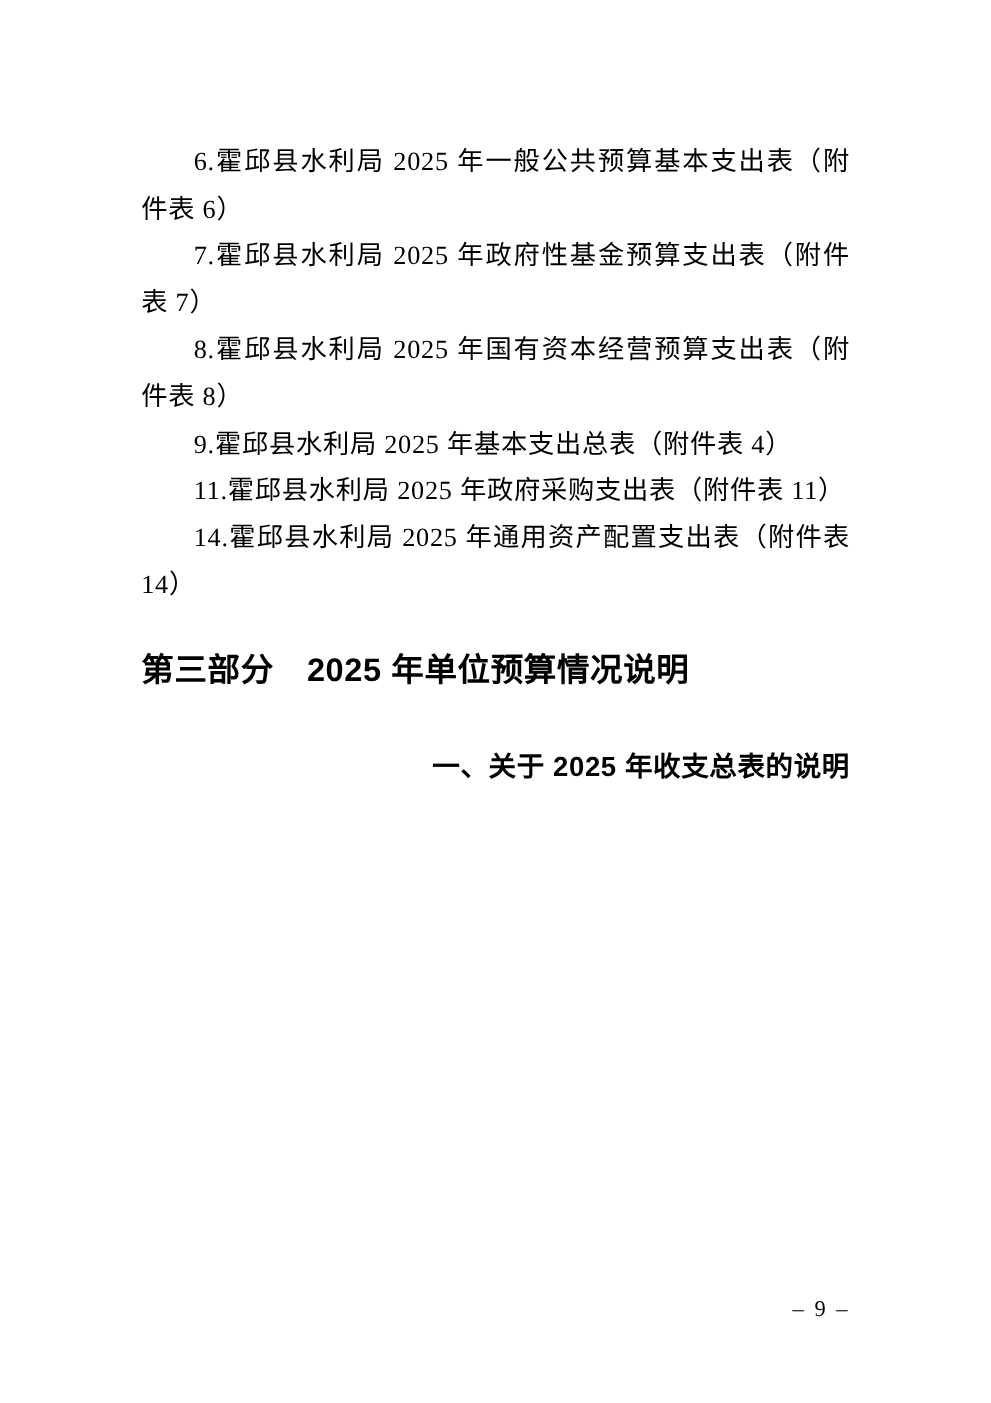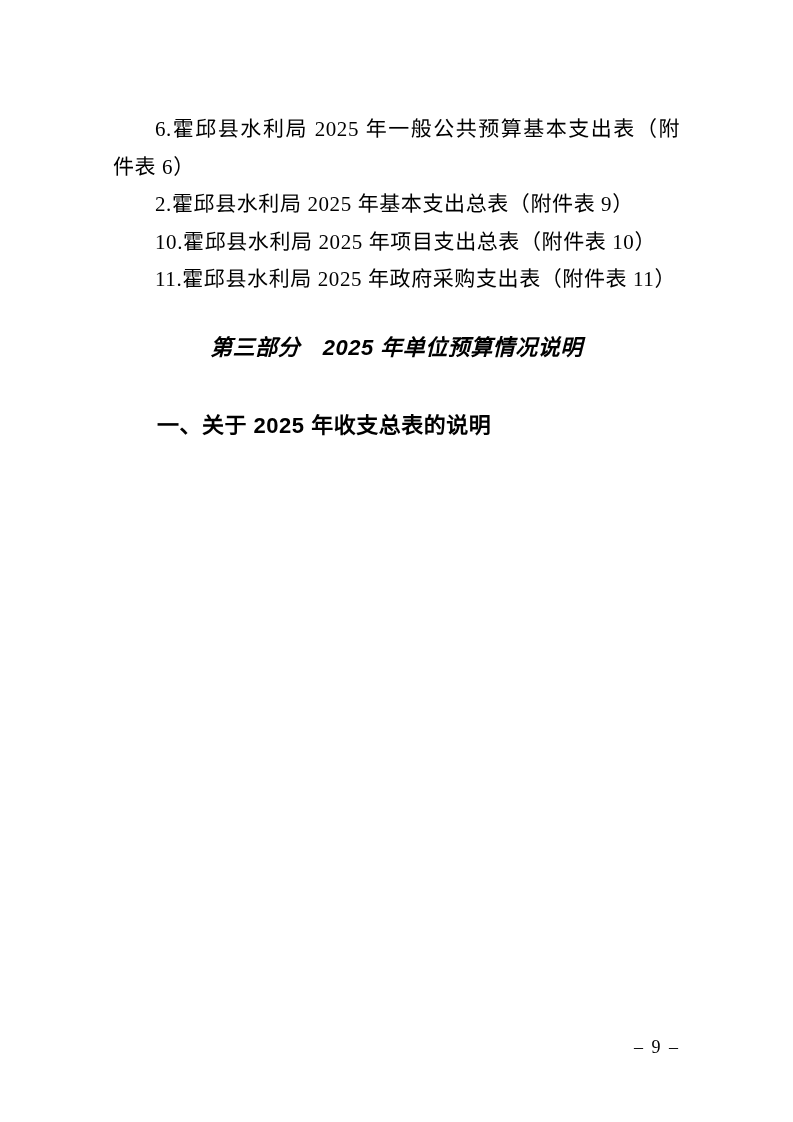--- a/index.html
+++ b/index.html
@@ -29,57 +29,58 @@
     line-height: 37.6px;
     letter-spacing: 0.6px;
     text-align: justify;
     text-indent: 2em;
     word-break: break-all;
   }
   .section-heading {
     margin: 28px 0 0 0;
     font-family: "Liberation Sans", "DejaVu Sans", sans-serif;
     font-weight: bold;
-    font-size: 22px;
+    font-size: 26px;
     line-height: 42px;
-    text-align: center;
     text-indent: 0;
     letter-spacing: 0.5px;
-    font-style: italic;
   }
   .subsection-heading {
     margin: 38px 0 0 0;
     font-family: "Liberation Sans", "DejaVu Sans", sans-serif;
     font-weight: bold;
     font-size: 22px;
     line-height: 37.6px;
     text-indent: 2em;
     letter-spacing: 0.5px;
+    text-align: right;
   }
   .page-number {
     position: absolute;
     right: 113px;
     top: 1022px;
     font-size: 18px;
     line-height: 26px;
     letter-spacing: 2px;
     color: #000000;
   }
 </style>
 </head>
 <body>
 
 <div class="page">
   <main class="content">
 
     <section>
       <p class="body-text">6.霍邱县水利局 2025 年一般公共预算基本支出表（附件表 6）</p>
-      <p class="body-text">2.霍邱县水利局 2025 年基本支出总表（附件表 9）</p>
-      <p class="body-text">10.霍邱县水利局 2025 年项目支出总表（附件表 10）</p>
+      <p class="body-text">7.霍邱县水利局 2025 年政府性基金预算支出表（附件表 7）</p>
+      <p class="body-text">8.霍邱县水利局 2025 年国有资本经营预算支出表（附件表 8）</p>
+      <p class="body-text">9.霍邱县水利局 2025 年基本支出总表（附件表 4）</p>
       <p class="body-text">11.霍邱县水利局 2025 年政府采购支出表（附件表 11）</p>
+      <p class="body-text">14.霍邱县水利局 2025 年通用资产配置支出表（附件表 14）</p>
     </section>
 
     <h1 class="section-heading">第三部分　2025 年单位预算情况说明</h1>
 
     <h2 class="subsection-heading">一、关于 2025 年收支总表的说明</h2>
 
 
   </main>
 
   <div class="page-number">– 9 –</div>

